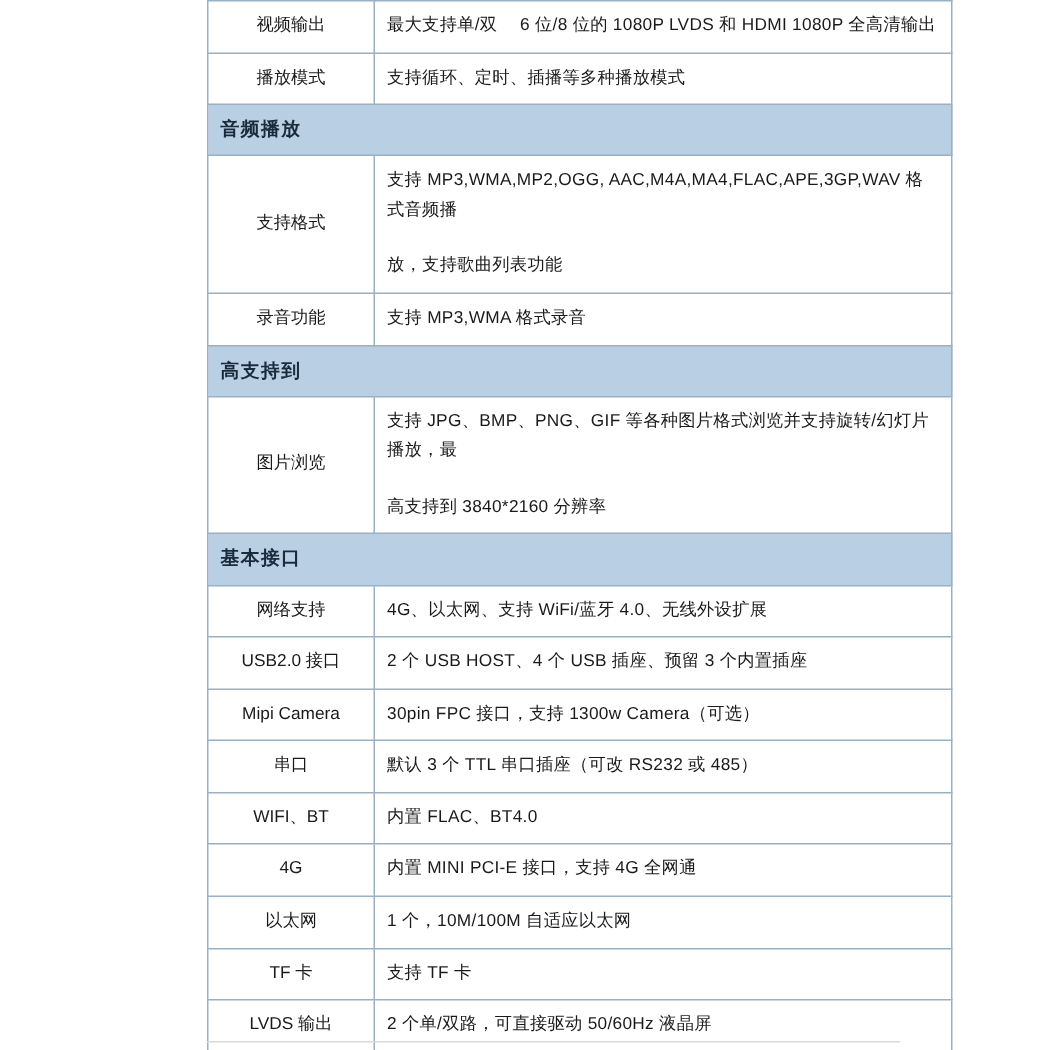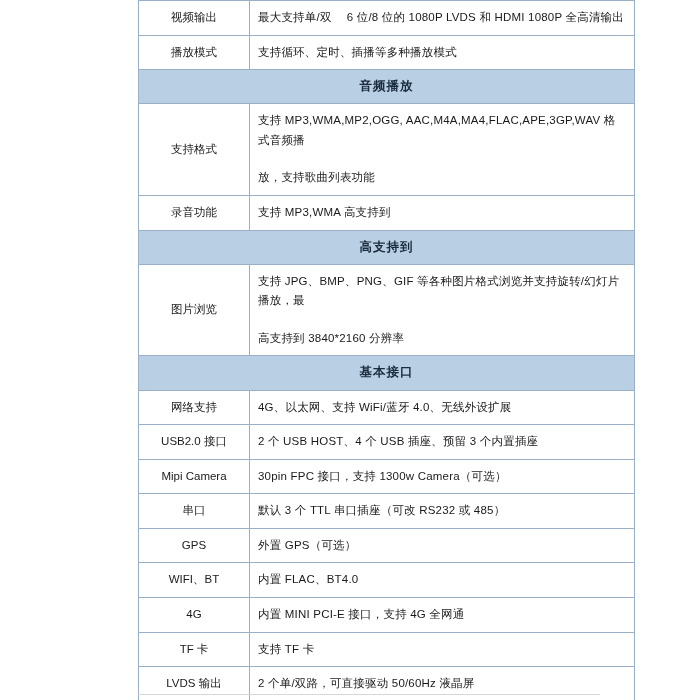--- a/index.html
+++ b/index.html
@@ -42,21 +42,20 @@
     white-space: nowrap;
     font-size: 11.5px;
   }
   td.value {
     width: 368px;
     text-align: left;
     letter-spacing: 0.2px;
   }
   tr.section td {
     background: #b9cfe4;
-    text-align: center;
     font-weight: bold;
     font-size: 12.5px;
     color: #1a2b3c;
     padding: 6px 8px;
     letter-spacing: 1px;
   }
   .value p {
     margin: 0;
   }
   .value p + p {
@@ -95,21 +94,21 @@
       <tr>
         <td class="label">支持格式</td>
         <td class="value">
           <p>支持 MP3,WMA,MP2,OGG, AAC,M4A,MA4,FLAC,APE,3GP,WAV 格式音频播</p>
           <p>放，支持歌曲列表功能</p>
         </td>
       </tr>
       <tr>
         <td class="label">录音功能</td>
         <td class="value">
-            <p>支持 MP3,WMA 高支持到</p>
+            <p>支持 MP3,WMA 格式录音</p>
           </td>
       </tr>
       <tr class="section">
         <td colspan="2">高支持到</td>
       </tr>
       <tr>
         <td class="label">图片浏览</td>
         <td class="value">
           <p>支持 JPG、BMP、PNG、GIF 等各种图片格式浏览并支持旋转/幻灯片播放，最</p>
           <p style="">高支持到 3840*2160 分辨率</p>
@@ -136,35 +135,35 @@
             <p>30pin FPC 接口，支持 1300w Camera（可选）</p>
           </td>
       </tr>
       <tr>
         <td class="label">串口</td>
         <td class="value">
             <p>默认 3 个 TTL 串口插座（可改 RS232 或 485）</p>
           </td>
       </tr>
       <tr>
-        <td class="label">GPS</td>
-        <td class="value">
-            <p>外置 GPS（可选）</p>
-          </td>
-      </tr>
-      <tr>
         <td class="label">WIFI、BT</td>
         <td class="value">
             <p>内置 FLAC、BT4.0</p>
           </td>
       </tr>
       <tr>
         <td class="label">4G</td>
         <td class="value">
             <p>内置 MINI PCI-E 接口，支持 4G 全网通</p>
+          </td>
+      </tr>
+      <tr>
+        <td class="label">以太网</td>
+        <td class="value">
+            <p>1 个，10M/100M 自适应以太网</p>
           </td>
       </tr>
       <tr>
         <td class="label">TF 卡</td>
         <td class="value">
             <p>支持 TF 卡</p>
           </td>
       </tr>
       <tr>
         <td class="label">LVDS 输出</td>

